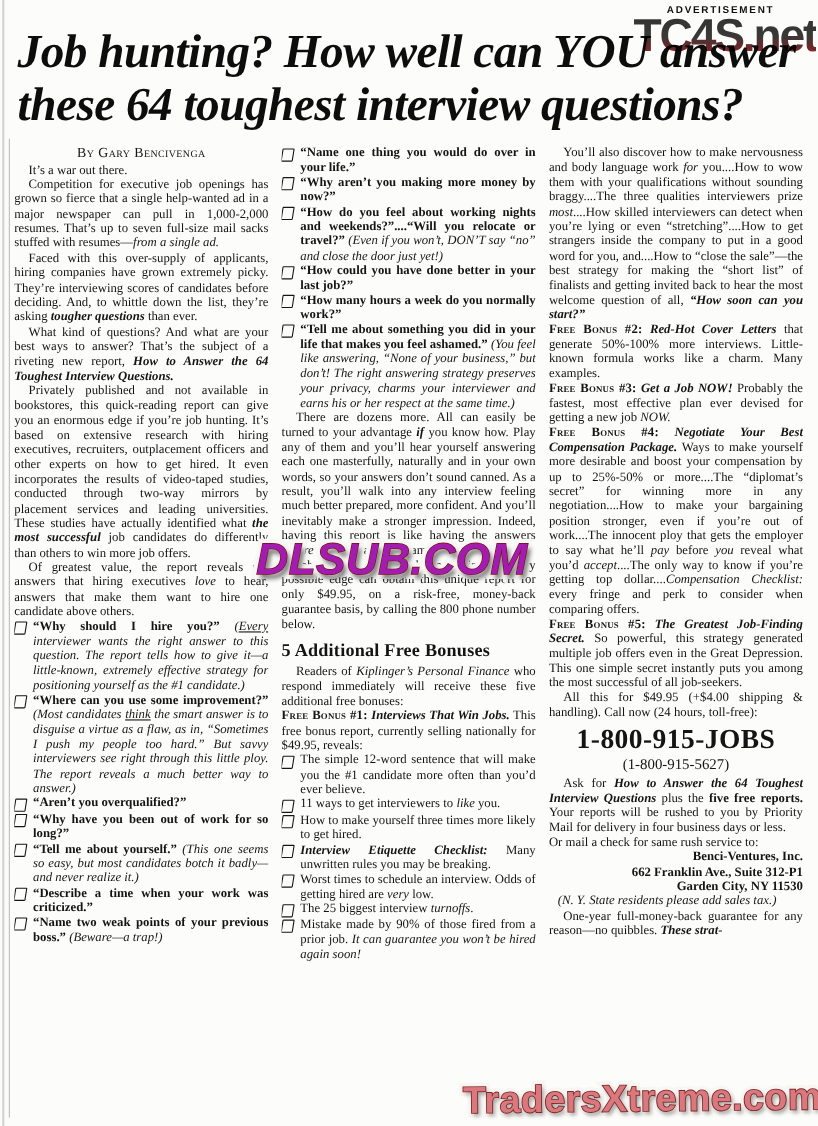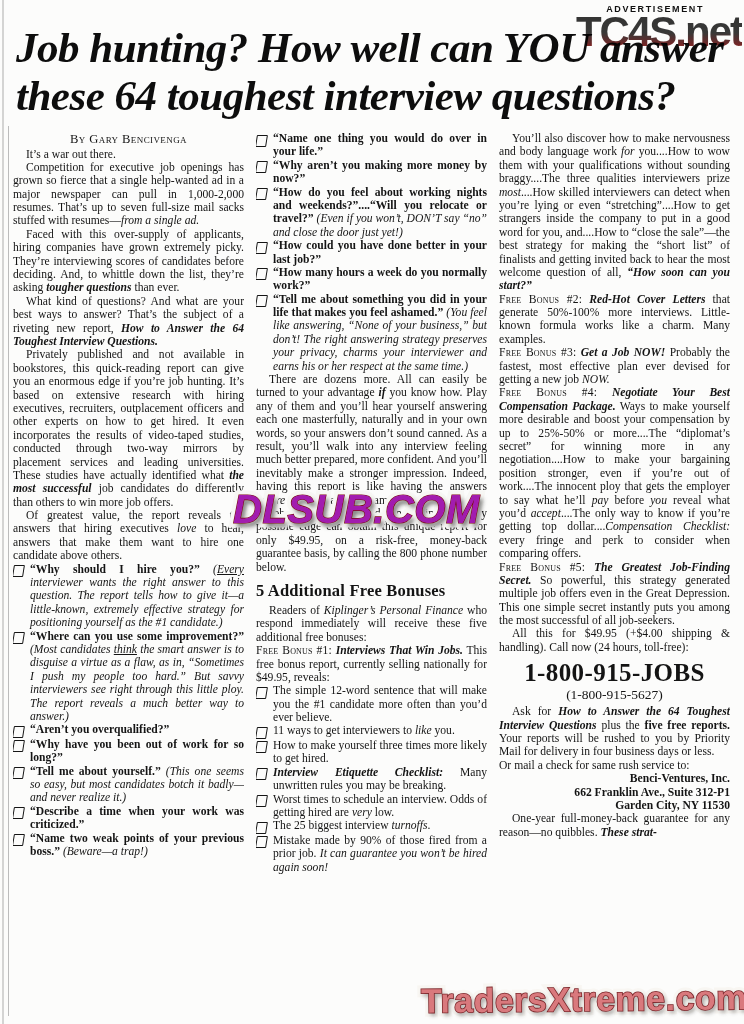--- a/index.html
+++ b/index.html
@@ -44,21 +44,21 @@
   .h2{
     text-align:left;font-size:16.5px;font-weight:bold;margin:7px 0 4px 0;
     letter-spacing:.2px;
   }
   .phone{
     text-align:center;font-weight:bold;font-size:25px;letter-spacing:.4px;
     margin:5px 0 0 0;line-height:1.1;text-indent:0;
   }
   .phone-alt{text-align:center;font-size:13.5px;margin:0 0 3px 0;text-indent:0;}
   .addr{font-weight:bold;padding-left:16px;text-align:right;}
-  .sc{font-variant:small-caps;font-weight:normal;letter-spacing:.2px;}
+  .sc{font-variant:small-caps;font-weight:bold;letter-spacing:.2px;}
   .u{text-decoration:underline;}
   
   .wm{
     position:absolute;white-space:nowrap;
     font-family:"Liberation Sans",sans-serif;font-weight:bold;
   }
   .wm-tc4s{
     top:8px;right:2px;z-index:3;font-size:42px;letter-spacing:-2px;
     background:linear-gradient(180deg,#262626 0%,#2e2e2e 52%,#6e1b1b 76%,#c24b3a 96%);
     -webkit-background-clip:text;background-clip:text;color:transparent;
@@ -219,19 +219,20 @@
       <div class="phone-alt">(1-800-915-5627)</div>
       <div>
           <p class="para">Ask for <b><i>How to Answer the 64 Toughest Interview Questions</i></b> plus the <b>five free reports.</b> Your reports will be rushed to you by Priority Mail for delivery in four business days or less.</p>
           <p class="para noindent">Or mail a check for same rush service to:</p>
         </div>
       <div>
           <div class="addr">Benci-Ventures, Inc.</div>
           <div class="addr">662 Franklin Ave., Suite 312-P1</div>
           <div class="addr">Garden City, NY 11530</div>
         </div>
+      <p class="para noindent" style="padding-left:8px;"><i>(N. Y. State residents please add sales tax.)</i></p>
       <p class="para">One-year full-money-back guarantee for any reason—no quibbles. <b><i>These strat-</i></b></p>
     </div>
   </div>
 
   <div class="wm wm-dlsub" data-text="DLSUB.COM">DLSUB.COM</div>
   <div class="wm wm-traders" data-text="TradersXtreme.com">TradersXtreme.com</div>
 </div>
 
 </body></html>

